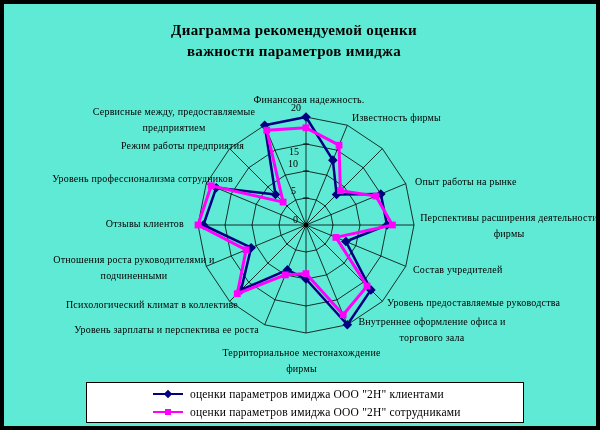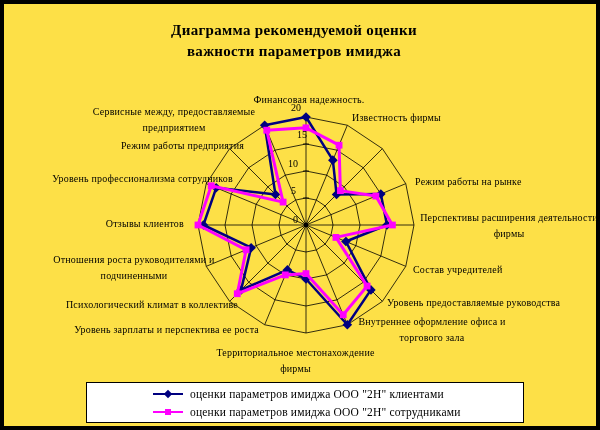--- a/index.html
+++ b/index.html
@@ -1,18 +1,18 @@
 <!DOCTYPE html>
 <html><head>
 <meta charset="utf-8">
 <style>
   html,body{margin:0;padding:0;background:#888;}
   .frame{
     width:600px;height:430px;box-sizing:border-box;
-    border:4px solid #000;background:#fde047;position:relative;
+    border:4px solid #000;background:#5eead4;position:relative;
     font-family:"Liberation Serif",serif;color:#000;overflow:hidden;
   }
   .title{
     position:absolute;left:0;top:16px;width:580px;text-align:center;
     font-weight:bold;font-size:15px;line-height:21px;letter-spacing:.3px;
   }
   .chart-svg{position:absolute;left:0;top:0;}
   .axl{position:absolute;font-size:10px;line-height:16px;letter-spacing:.2px;}
   .nw{white-space:nowrap;}
   .tick{position:absolute;width:30px;text-align:right;font-size:10px;line-height:13px;}
@@ -93,33 +93,33 @@
       <rect x="229.87" y="286.33" width="6.8" height="6.8" fill="#FF00FF"></rect>
       <rect x="238.73" y="242.40" width="6.8" height="6.8" fill="#FF00FF"></rect>
       <rect x="190.60" y="217.60" width="6.8" height="6.8" fill="#FF00FF"></rect>
       <rect x="203.81" y="178.34" width="6.8" height="6.8" fill="#FF00FF"></rect>
       <rect x="275.69" y="194.69" width="6.8" height="6.8" fill="#FF00FF"></rect>
       <rect x="259.34" y="122.81" width="6.8" height="6.8" fill="#FF00FF"></rect>
       <circle cx="302" cy="221" r="2.4" fill="#000"></circle>
     </svg>
 
   <div class="tick" style="left:267px;top:97px;">20</div>
-  <div class="tick" style="left:265px;top:124px;padding-left:8px;">15</div>
+  <div class="tick" style="left:265px;top:141px;">15</div>
   <div class="tick" style="left:264px;top:153px;">10</div>
   <div class="tick" style="left:262px;top:180px;">5</div>
   <div class="tick" style="left:264px;top:209px;">0</div>
 
   <div class="axl" style="left:225px;top:88px;width:160px;text-align:center;">Финансовая надежность.</div>
   <div class="axl nw" style="left:348px;top:106px;">Известность фирмы</div>
-  <div class="axl nw" style="left:411px;top:170px;">Режим работы на рынке</div>
+  <div class="axl nw" style="left:411px;top:170px;">Опыт работы на рынке</div>
   <div class="axl" style="left:415px;top:206px;width:180px;text-align:center;">Перспективы расширения деятельности фирмы</div>
   <div class="axl nw" style="left:409px;top:258px;">Состав учредителей</div>
   <div class="axl nw" style="left:383px;top:291px;">Уровень предоставляемые руководства</div>
   <div class="axl" style="left:348px;top:310px;width:160px;text-align:center;">Внутреннее оформление офиса и торгового зала</div>
-  <div class="axl" style="left:204px;top:341px;width:175px;text-align:center;">Территориальное местонахождение фирмы</div>
+  <div class="axl" style="left:210px;top:341px;width:175px;text-align:center;">Территориальное местонахождение фирмы</div>
   <div class="axl nw" style="right:337px;top:318px;">Уровень зарплаты и перспектива ее роста</div>
   <div class="axl nw" style="right:358px;top:293px;">Психологический климат в коллективе</div>
   <div class="axl" style="left:30px;top:248px;width:200px;text-align:center;">Отношения роста руководителями и подчиненными</div>
   <div class="axl nw" style="right:412px;top:212px;">Отзывы клиентов</div>
   <div class="axl nw" style="right:363px;top:167px;">Уровень профессионализма сотрудников</div>
   <div class="axl nw" style="right:352px;top:134px;">Режим работы предприятия</div>
   <div class="axl" style="left:85px;top:100px;width:170px;text-align:center;">Сервисные между, предоставляемые предприятием</div>
 
   <div class="legend">
     <div class="legend-row">

